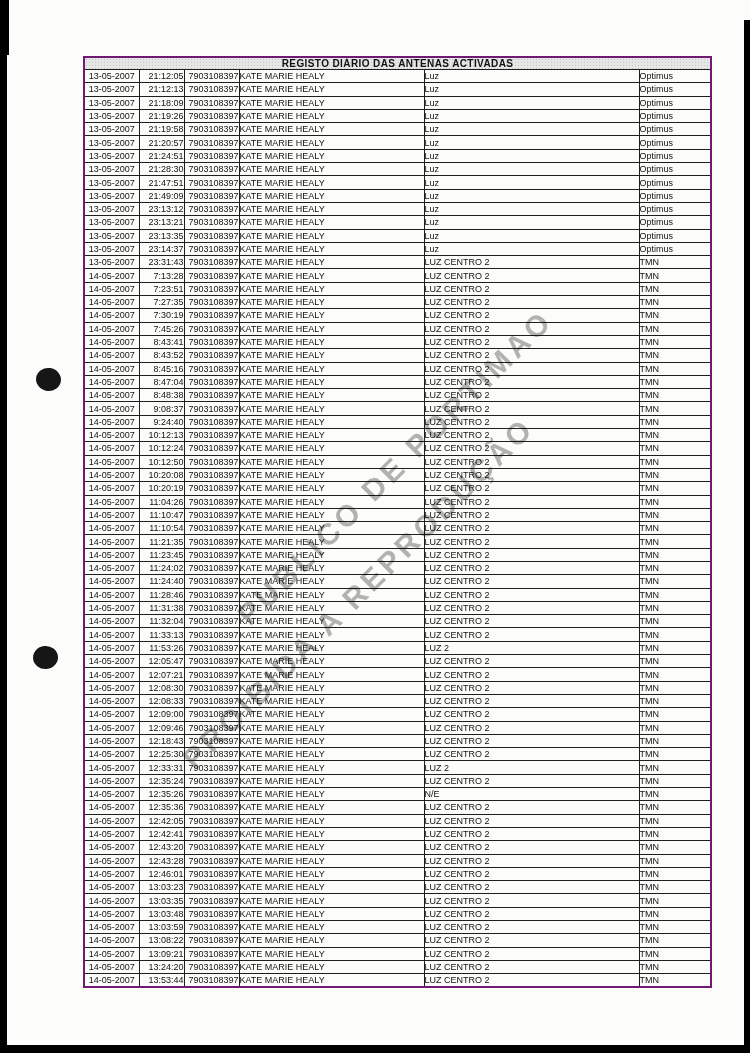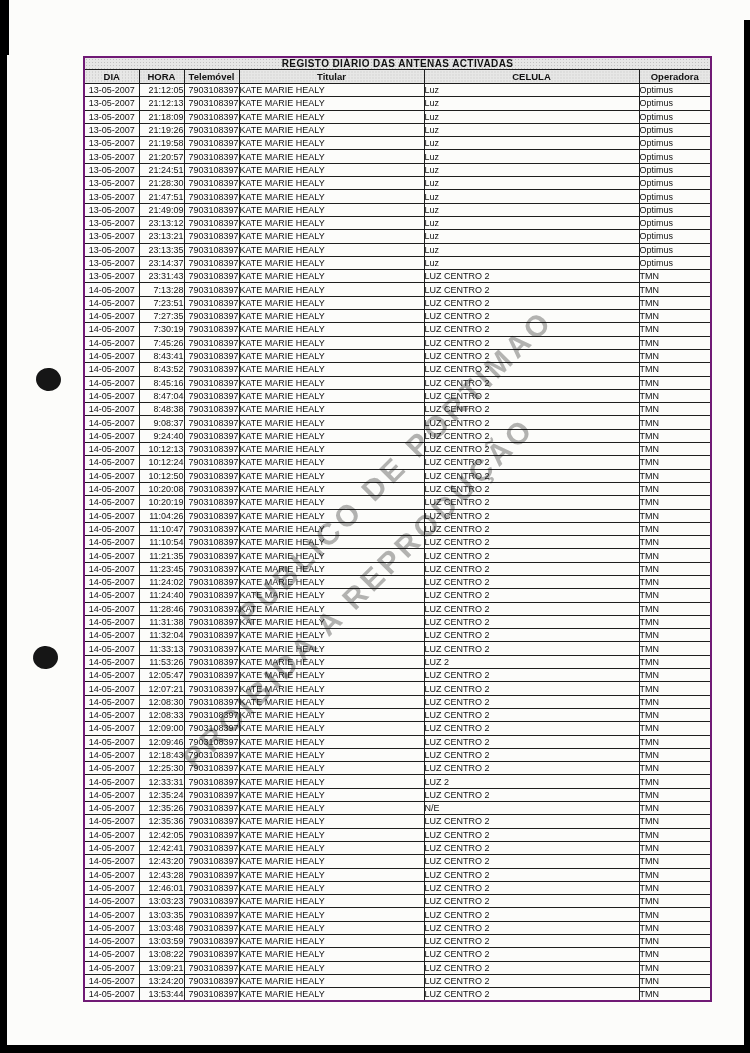--- a/index.html
+++ b/index.html
@@ -106,28 +106,20 @@
       <col style="width:45px">
       <col style="width:55px">
       <col style="width:185px">
       <col style="width:215px">
       <col style="width:72px">
     </colgroup>
     <thead>
       <tr>
         <th class="title-cell" colspan="6">REGISTO DIÁRIO DAS ANTENAS ACTIVADAS</th>
       </tr>
-      <tr class="hdr" id="header-row">
-          <th>DIA</th>
-          <th>HORA</th>
-          <th>Telemóvel</th>
-          <th>Titular</th>
-          <th>CELULA</th>
-          <th>Operadora</th>
-        </tr>
     </thead>
     <tbody id="table-body">
         <tr>
           <td class="c0">13-05-2007</td>
           <td class="c1">21:12:05</td>
           <td class="c2">7903108397</td>
           <td class="c3">KATE MARIE HEALY</td>
           <td class="c4">Luz</td>
           <td class="c5">Optimus</td>
         </tr>

